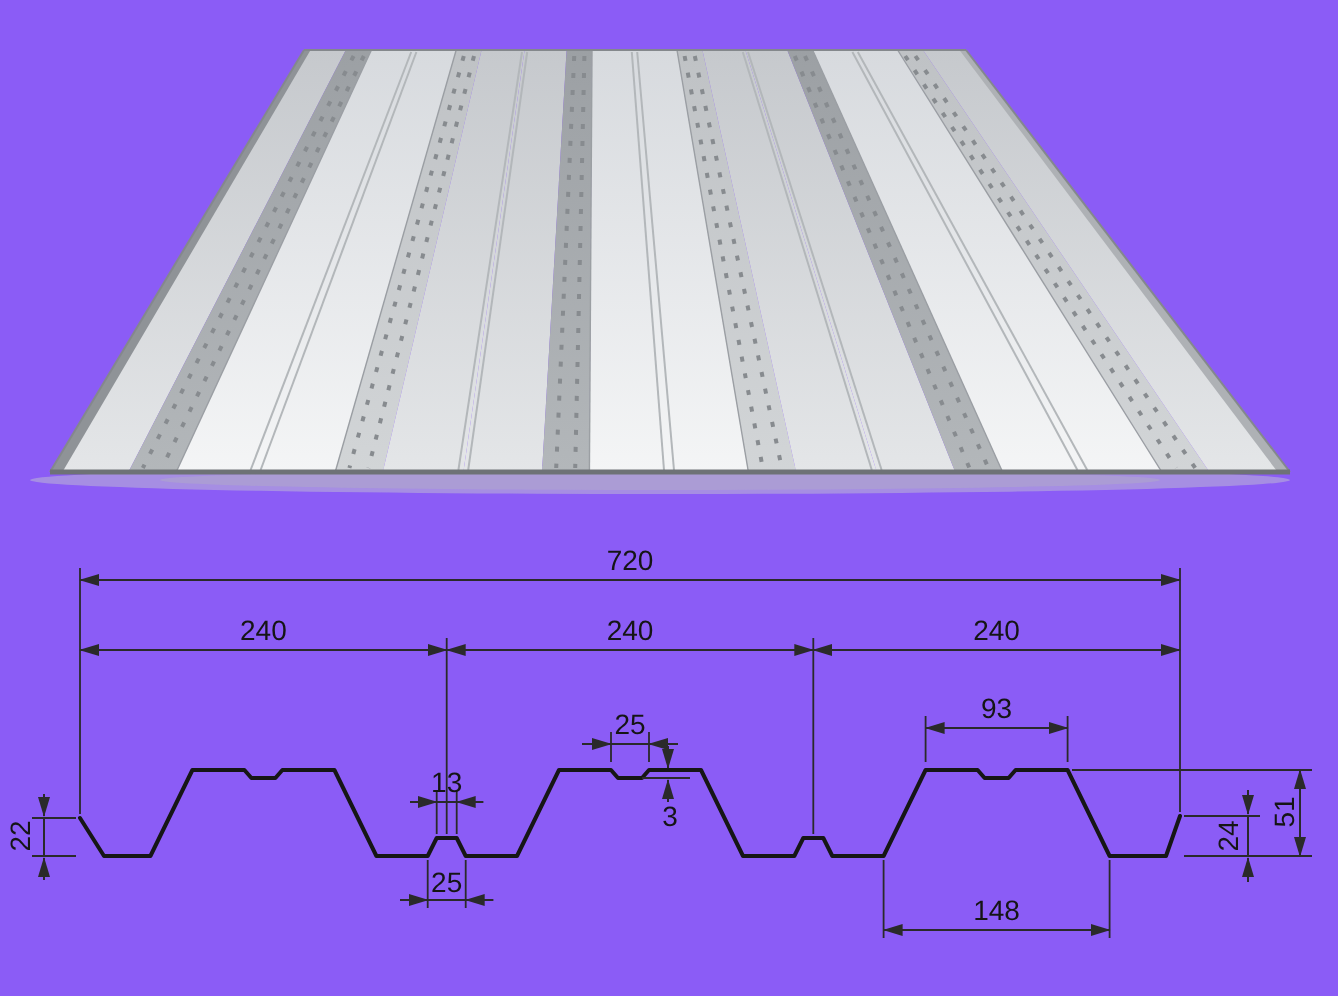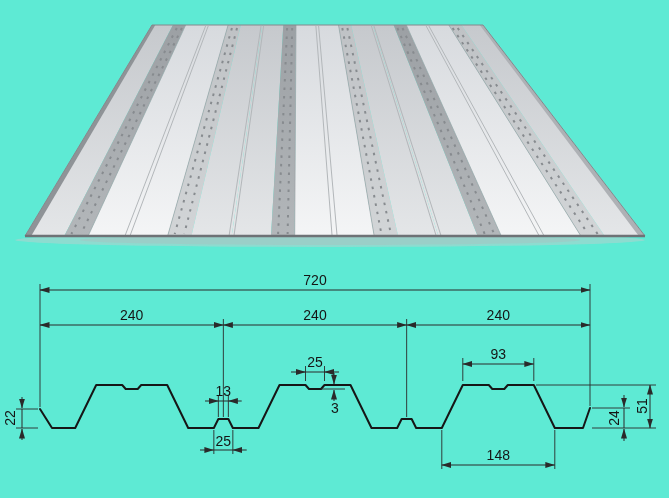--- a/index.html
+++ b/index.html
@@ -1,17 +1,17 @@
 <!DOCTYPE html>
 <html><head>
 <meta charset="utf-8">
 <style>
   html,body{margin:0;padding:0;background:#ffffff;}
   body{width:669px;height:498px;overflow:hidden;font-family:"Liberation Sans",sans-serif;}
-  .stage{width:669px;height:498px;background:#5eead4;}
+  .stage{width:669px;height:498px;background:#8b5cf6;}
   svg{display:block;}
   .drawing .dim{stroke:#2a2a2a;stroke-width:1;fill:none;}
   .drawing .ext{stroke:#2a2a2a;stroke-width:0.9;fill:none;}
   .drawing .profile{stroke:#161616;stroke-width:2;fill:none;stroke-linejoin:round;stroke-linecap:round;}
   .drawing text{font-family:"Liberation Sans",sans-serif;font-size:14px;fill:#151515;}
   .photo .edgeline{stroke:#84888c;stroke-width:1;}
   .photo .dotline{stroke:#878b8f;stroke-width:2;stroke-dasharray:2.5 6;fill:none;}
   .photo .ridgeline{stroke:#9b9fa3;stroke-width:0.7;}
   .photo .grooveline{stroke:#b3b7ba;stroke-width:1;}
 </style>

